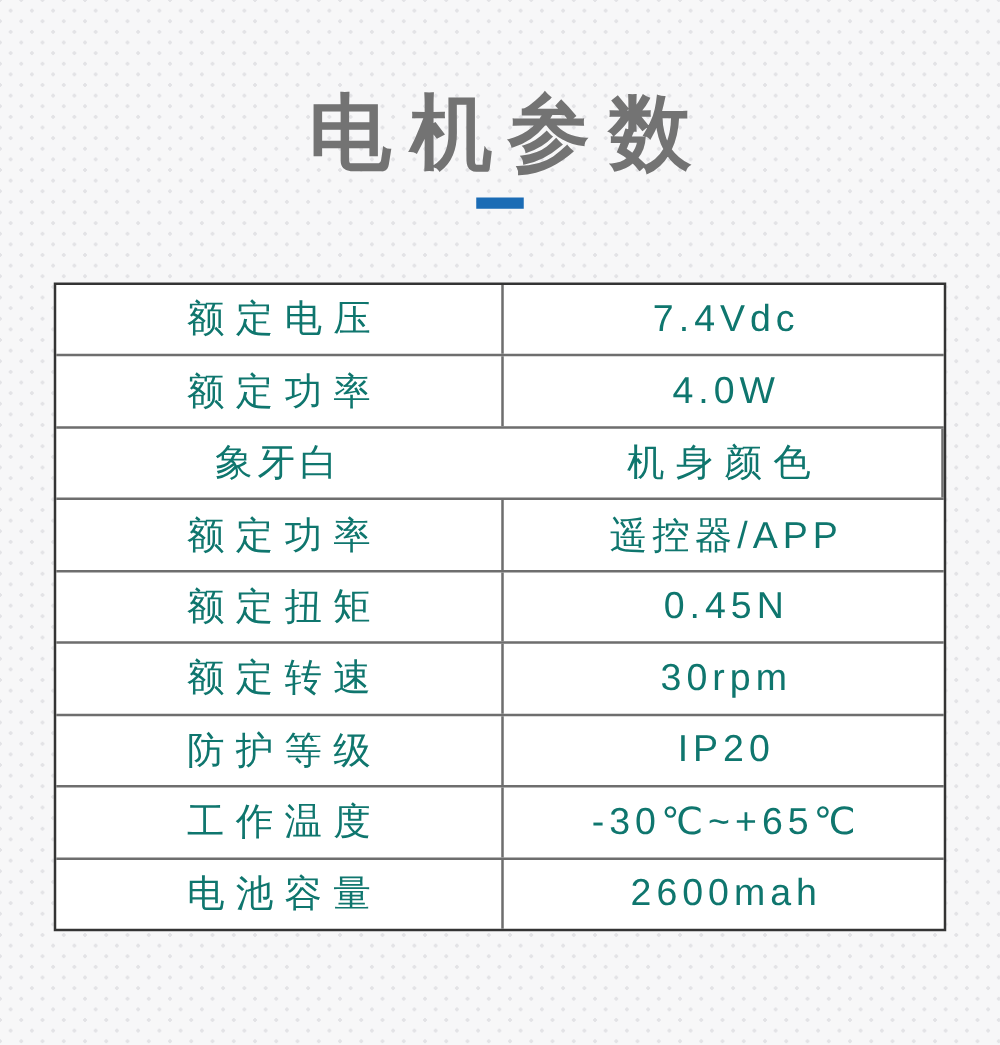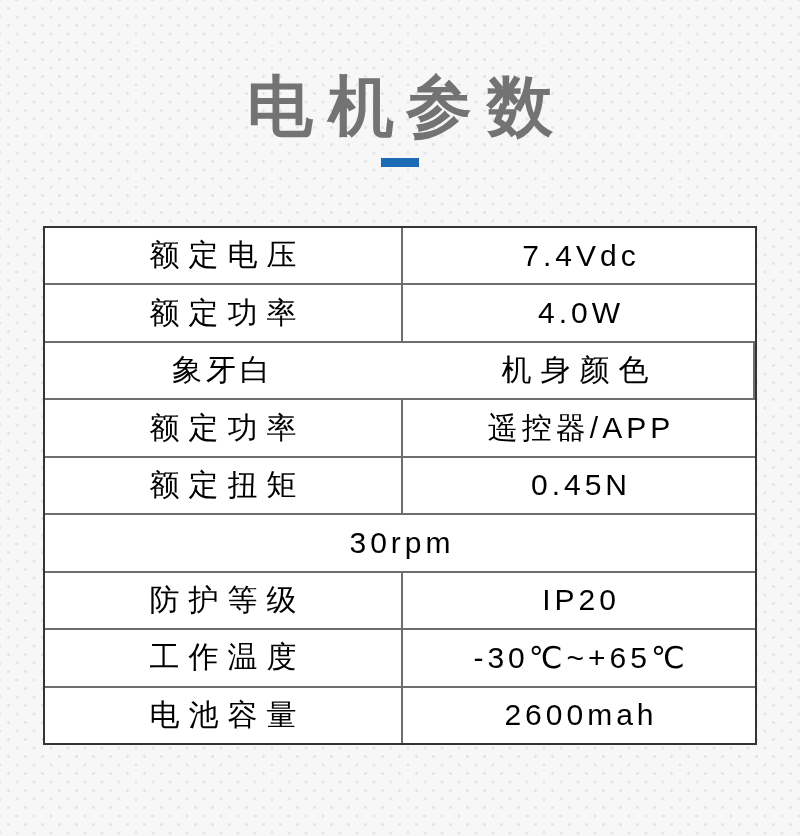--- a/index.html
+++ b/index.html
@@ -67,21 +67,21 @@
     flex: 1 1 0;
     display: flex;
     border-bottom: 2px solid #6e6e6e;
   }
   .spec-row:last-child { border-bottom: none; }
 
   .cell {
     display: flex;
     align-items: center;
     justify-content: center;
-    color: #000000;
+    color: #0f766e;
     font-size: 30px;
     font-weight: 400;
   }
 
   .cell-label {
     width: 358px;
     border-right: 2px solid #6e6e6e;
   }
   .cell-label span {
     letter-spacing: 9px;
@@ -144,20 +144,23 @@
   <div class="spec-row">
     <div class="cell cell-label">
         <span>额定扭矩</span>
       </div>
     <div class="cell cell-value">
         <span>0.45N</span>
       </div>
   </div>
 
   <div class="spec-row">
+    <div class="cell cell-label">
+        <span>额定转速</span>
+      </div>
     <div class="cell cell-value">
         <span>30rpm</span>
       </div>
   </div>
 
   <div class="spec-row">
     <div class="cell cell-label">
         <span>防护等级</span>
       </div>
     <div class="cell cell-value">

